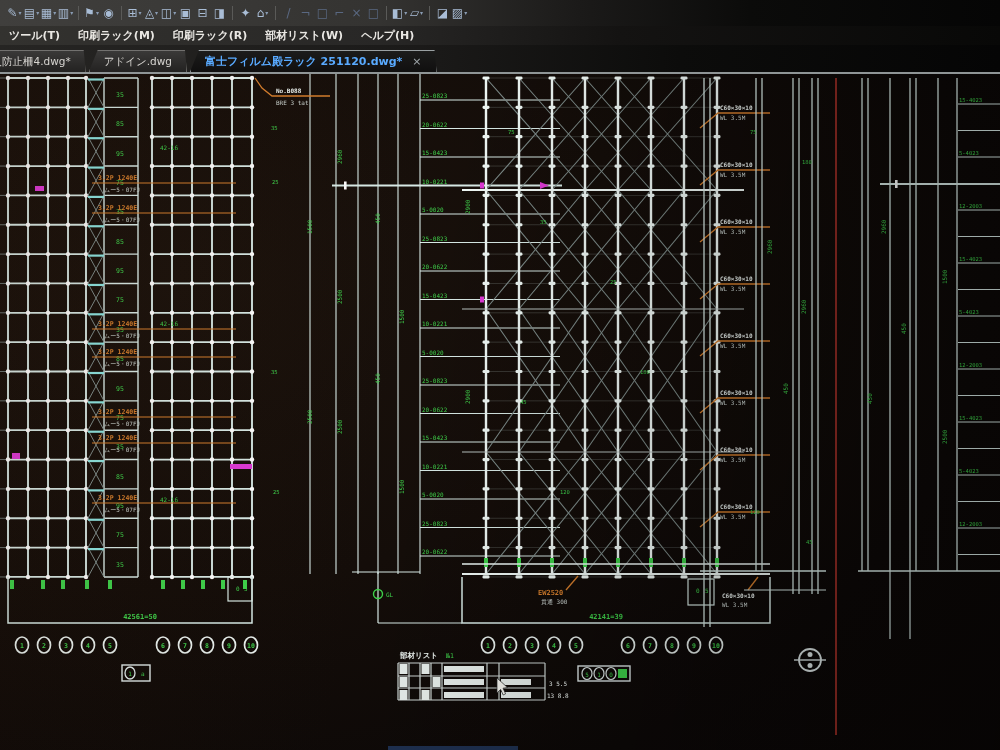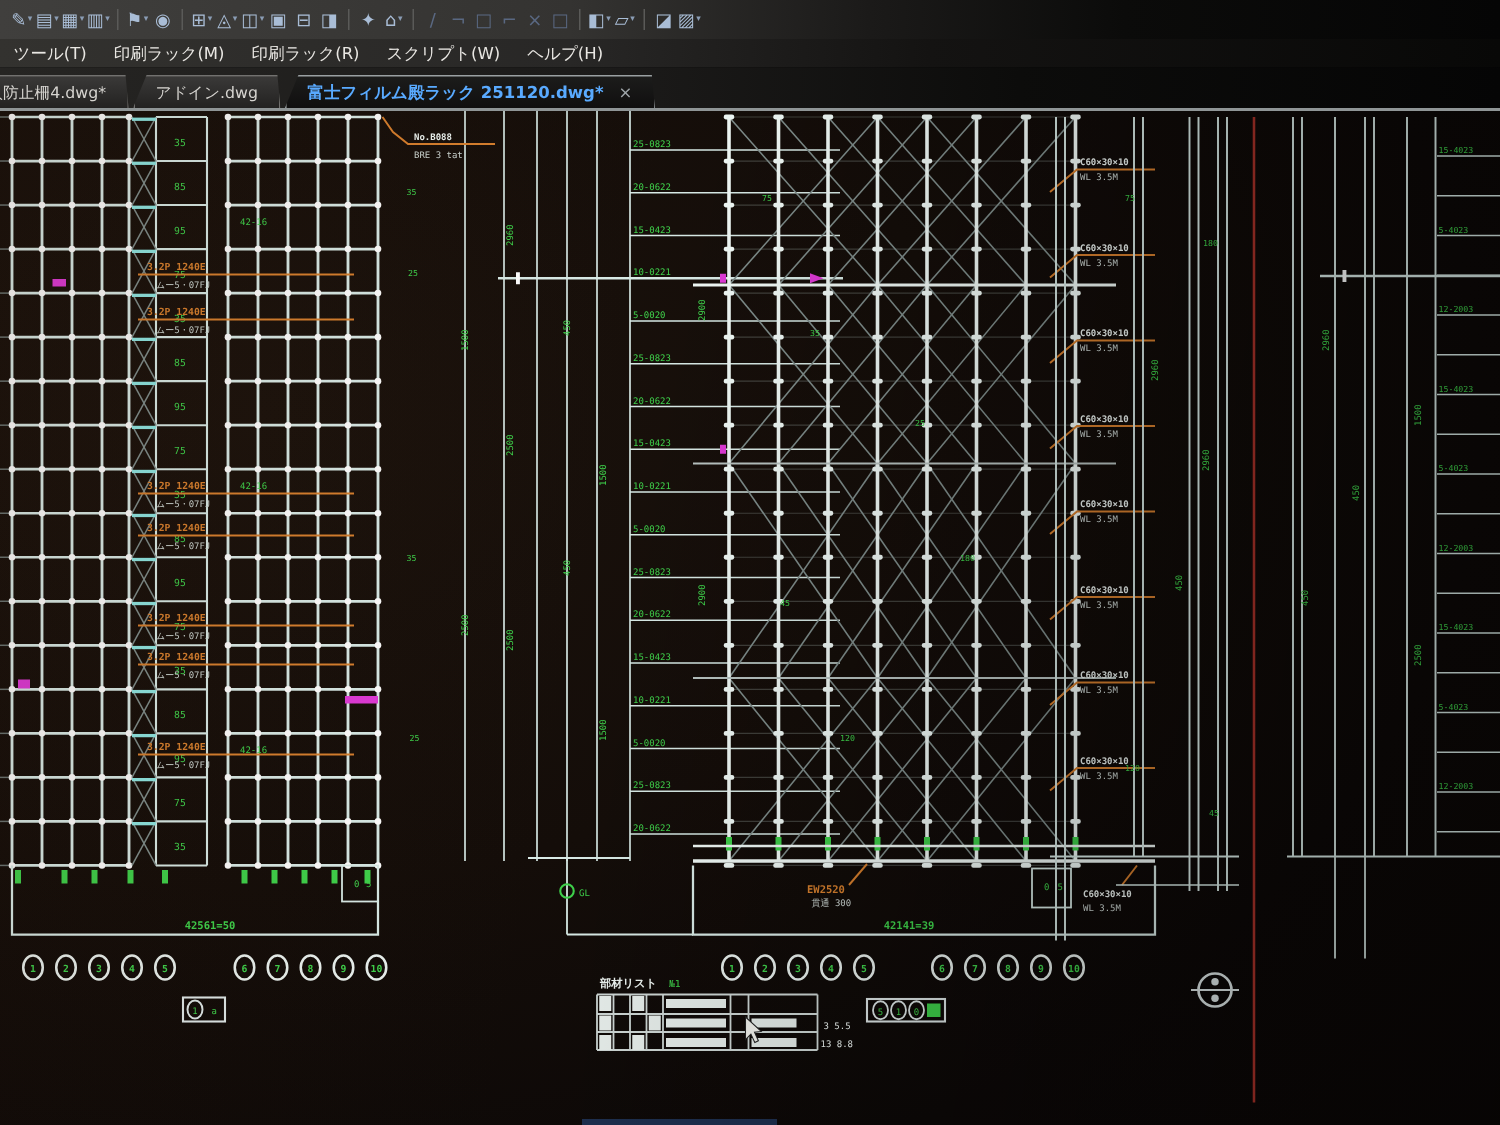--- a/index.html
+++ b/index.html
@@ -8,21 +8,21 @@
   
   .toolbar{height:26px;display:flex;align-items:center;padding-left:6px;
      background:linear-gradient(to right,#403f3d 0%,#343331 38%,#1b1a19 58%,#0b0b0a 75%,#050505 100%);}
   .tbtn{display:flex;align-items:center;justify-content:center;height:20px;min-width:17px;
      color:#a9bdd6;font-size:12px;line-height:1;cursor:default;}
   .tbtn .caret{font-size:6px;color:#8a9cb4;margin-left:1px;}
   .tbtn.dim{opacity:.5;color:#7d9bd0;}
   .tsep{width:1px;height:14px;background:#5a5a58;margin:0 4px;}
   .menubar{height:19px;display:flex;align-items:center;
      background:linear-gradient(to right,#33322f 0%,#282726 38%,#141312 62%,#080807 100%);
-     color:#e9e7e3;font-size:11px;}
+     color:#e9e7e3;font-size:11px;font-weight:bold;}
   .menu-item{padding:0 9px;cursor:default;}
   .tabbar{height:27px;display:flex;align-items:flex-end;
      background:linear-gradient(to right,#262523 0%,#1b1a19 42%,#0c0c0b 68%,#050505 100%);
      border-bottom:2px solid #8f9596;}
   .tab{height:21px;display:flex;align-items:center;padding:0 14px;margin-right:3px;
      font-size:10.5px;color:#d6d4d0;white-space:nowrap;
      background:linear-gradient(#3a3938,#232221);
      border:1px solid #72716f;border-bottom:none;
      clip-path:polygon(9px 0,calc(100% - 2px) 0,100% 100%,0 100%);}
   .tab.first{margin-left:-34px;}
@@ -70,21 +70,21 @@
       <div class="tbtn">◧<span class="caret">▾</span></div>
       <div class="tbtn">▱<span class="caret">▾</span></div>
       <div class="tsep"></div>
       <div class="tbtn">◪</div>
       <div class="tbtn">▨<span class="caret">▾</span></div>
     </div>
   <div class="menubar" id="menubar">
       <div class="menu-item">ツール(T)</div>
       <div class="menu-item">印刷ラック(M)</div>
       <div class="menu-item">印刷ラック(R)</div>
-      <div class="menu-item">スクリプト(W)</div>
+      <div class="menu-item">部材リスト(W)</div>
       <div class="menu-item">ヘルプ(H)</div>
     </div>
   <div class="tabbar" id="tabbar">
       <div class="tab first">
         <span>侵入防止柵4.dwg*</span>
       </div>
       <div class="tab">
         <span>アドイン.dwg</span>
       </div>
       <div class="tab active">

